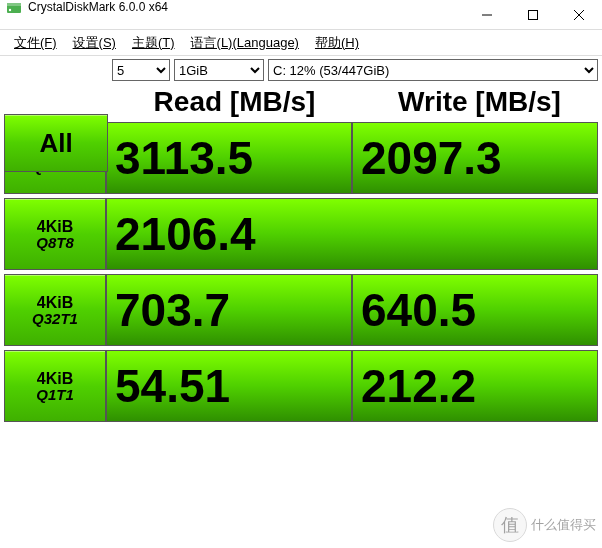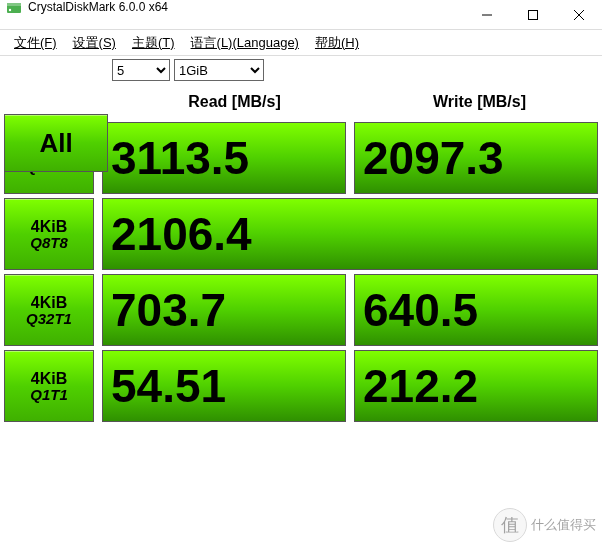--- a/index.html
+++ b/index.html
@@ -15,24 +15,24 @@
 .menubar { height: 26px; display: flex; align-items: center; padding-left: 6px; font-size: 13px; background: #fff; border-bottom: 1px solid #ddd; }
 .menuitem { padding: 2px 8px; cursor: pointer; text-decoration: underline; }
 
 .controls { height: 28px; display: flex; align-items: center; gap: 4px; padding: 2px 4px 2px 112px; }
 .controls select { height: 22px; font-size: 13px; border: 1px solid #666; background: #fff; }
 .sel-runs { width: 58px; }
 .sel-size { width: 90px; }
 .sel-drive { flex: 1; }
 
 .headers { height: 36px; display: flex; padding-left: 112px; }
-.headers > div { flex: 1; text-align: center; font-size: 16px; font-weight: bold; line-height: 36px; }
+.headers > div { flex: 1; text-align: center; font-size: 28px; font-weight: bold; line-height: 36px; }
 
-.row { display: flex; height: 76px; gap: 8px; padding: 2px 4px; }
-.btncell { width: 90px; background: linear-gradient(to bottom, #7fff00 0%, #4fd000 50%, #3fb000 100%); border: 1px solid #555; display: flex; flex-direction: column; align-items: center; justify-content: center; font-weight: bold; cursor: pointer; box-shadow: inset 0 1px 0 rgba(255,255,255,0.4); }
+.row { display: flex; height: 76px; gap: 0; padding: 2px 4px; }
+.btncell { width: 102px; background: linear-gradient(to bottom, #7fff00 0%, #4fd000 50%, #3fb000 100%); border: 1px solid #555; display: flex; flex-direction: column; align-items: center; justify-content: center; font-weight: bold; cursor: pointer; box-shadow: inset 0 1px 0 rgba(255,255,255,0.4); }
 .btncell.all { font-size: 26px; }
 .btncell .l1 { font-size: 16px; line-height: 1; }
 .btncell .l2 { font-size: 15px; line-height: 1; font-style: italic; }
 .valcell { flex: 1; border: 1px solid #555; background: linear-gradient(to bottom, #7fff00 0%, #4fd000 50%, #2f9000 100%); color: #000; font-weight: bold; font-size: 46px; display: flex; align-items: center; justify-content: flex-start; padding-left: 8px; letter-spacing: 0px; font-family: Arial, sans-serif; overflow: hidden; }
 
 .btnrow { display: flex; height: 76px; gap: 4px; padding: 2px 4px; }
 .btnrow .btncell { width: 108px; }
 .btnrow.allrow { position: absolute; top: 56px; left: 0; width: 112px; height: 62px; padding: 2px 4px; }
 .btnrow.allrow .btncell { height: 58px; }
 
@@ -83,20 +83,21 @@
 
 <div class="grid">
 
   <div class="btnrow allrow">
     <div class="btncell all">All</div>
   </div>
 
   <div class="controls">
     <select class="sel-runs"><option>5</option></select>
     <select class="sel-size"><option>1GiB</option></select>
+    <select class="sel-drive"><option>C: 12% (53/447GiB)</option></select>
   </div>
 
   <div class="headers">
     <div>Read [MB/s]</div>
     <div>Write [MB/s]</div>
   </div>
 
   <div class="row">
     <div class="btncell">
       <span class="l1">Seq</span>

